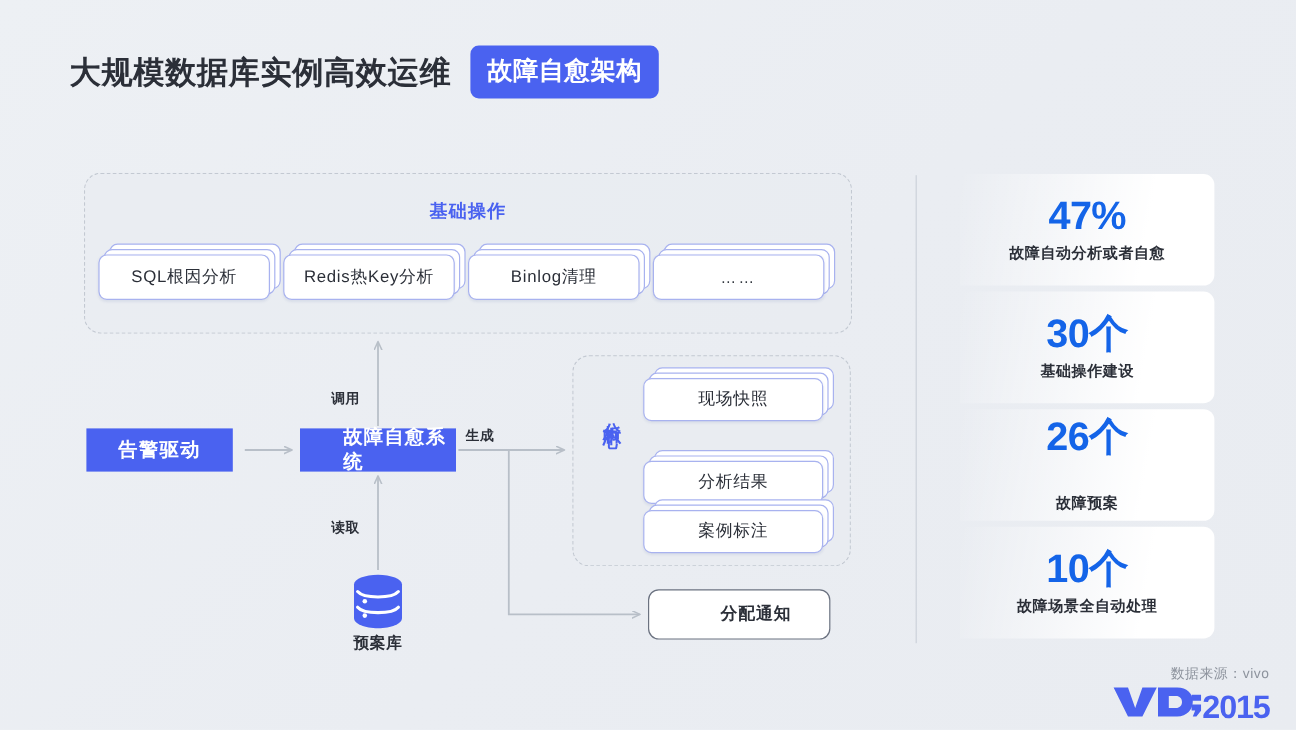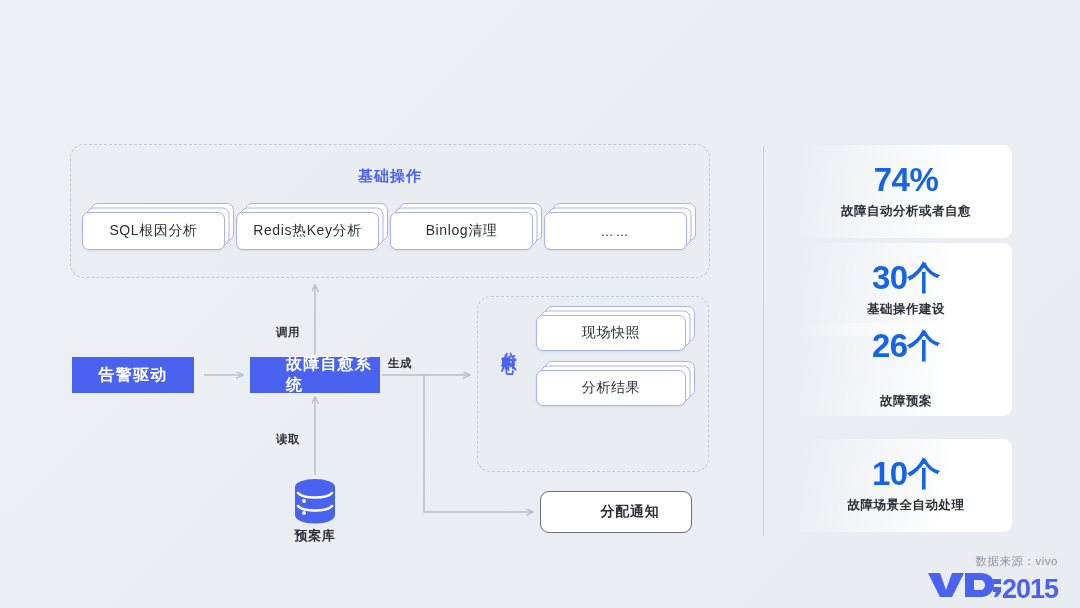--- a/index.html
+++ b/index.html
@@ -70,21 +70,21 @@
   
   .bcard { width: 143px; height: 38px; top: 212px; }
   #bc0 { left: 82px; }
   #bc1 { left: 236px; }
   #bc2 { left: 390px; }
   #bc3 { left: 544px; }
 
   
   .acard { width: 150px; height: 36px; left: 536px; }
   #ac0 { top: 315px; padding-left: 15px; }
-  #ac1 { top: 370px; }
+  #ac1 { top: 384px; }
   #ac2 { top: 425px; }
 
   
   .vlabel {
     position: absolute; left: 494px; top: 340px;
     width: 24px;
     color: #4a62f0; font-size: 15px; font-weight: bold;
     line-height: 1.22; text-align: center;
     writing-mode: vertical-rl; text-orientation: upright;
     letter-spacing: 2px;
@@ -140,21 +140,21 @@
   
   .stat {
     position: absolute; left: 800px; width: 212px; height: 93px;
     border-radius: 0 9px 9px 0;
     background: linear-gradient(100deg, rgba(255,255,255,0) 0%, rgba(255,255,255,0.45) 32%, #ffffff 72%, #ffffff 100%);
     display: flex; flex-direction: column;
     align-items: center; justify-content: center;
   }
   #st0 { top: 145px; }
   #st1 { top: 243px; }
-  #st2 { top: 323px; gap: 24px; }
+  #st2 { top: 341px; gap: 24px; }
   #st3 { top: 439px; }
   .stat-num {
     font-size: 33px; font-weight: bold; color: #1464e8;
     letter-spacing: -0.5px; line-height: 1.05;
   }
   .stat-cap {
     margin-top: 5px;
     font-size: 12.5px; font-weight: bold; color: #2b2f38; letter-spacing: 0.5px;
   }
 
@@ -171,20 +171,24 @@
   #vdc .yr {
     font-size: 27px; font-weight: bold; color: #4a62f0;
     letter-spacing: -1px; line-height: 1;
   }
 </style>
 </head>
 <body>
 
 <div id="stage">
 
+  <div class="hdr">
+    <div class="hdr-title">大规模数据库实例高效运维</div>
+    <div class="hdr-badge">故障自愈架构</div>
+  </div>
 
   <svg id="wires" viewBox="0 0 1080 608">
     <defs>
       <marker id="ah" markerWidth="8" markerHeight="8" refX="6.6" refY="3.2" orient="auto" markerUnits="userSpaceOnUse">
         <path d="M0,0 L7,3.2 L0,6.4" fill="none" stroke="#b8bfc8" stroke-width="1.3" stroke-linecap="round" stroke-linejoin="round"></path>
       </marker>
     </defs>
     <g stroke="#b8bfc8" stroke-width="1.5" fill="none">
 
       <line x1="204" y1="375" x2="243" y2="375" marker-end="url(#ah)"></line>
@@ -254,25 +258,31 @@
     <div class="lyr l2"></div>
     <div class="lyr l1"></div>
     <div class="lbl">现场快照</div>
   </div>
   <div class="stack acard" id="ac1">
     <div class="lyr l3"></div>
     <div class="lyr l2"></div>
     <div class="lyr l1"></div>
     <div class="lbl">分析结果</div>
   </div>
+  <div class="stack acard" id="ac2">
+    <div class="lyr l3"></div>
+    <div class="lyr l2"></div>
+    <div class="lyr l1"></div>
+    <div class="lbl">案例标注</div>
+  </div>
 
   <div id="divider"></div>
 
   <div class="stat" id="st0">
-    <div class="stat-num">74%</div>
+    <div class="stat-num">47%</div>
     <div class="stat-cap">故障自动分析或者自愈</div>
   </div>
   <div class="stat" id="st1">
     <div class="stat-num">30个</div>
     <div class="stat-cap">基础操作建设</div>
   </div>
   <div class="stat" id="st2">
     <div class="stat-num">26个</div>
     <div class="stat-cap">故障预案</div>
   </div>

